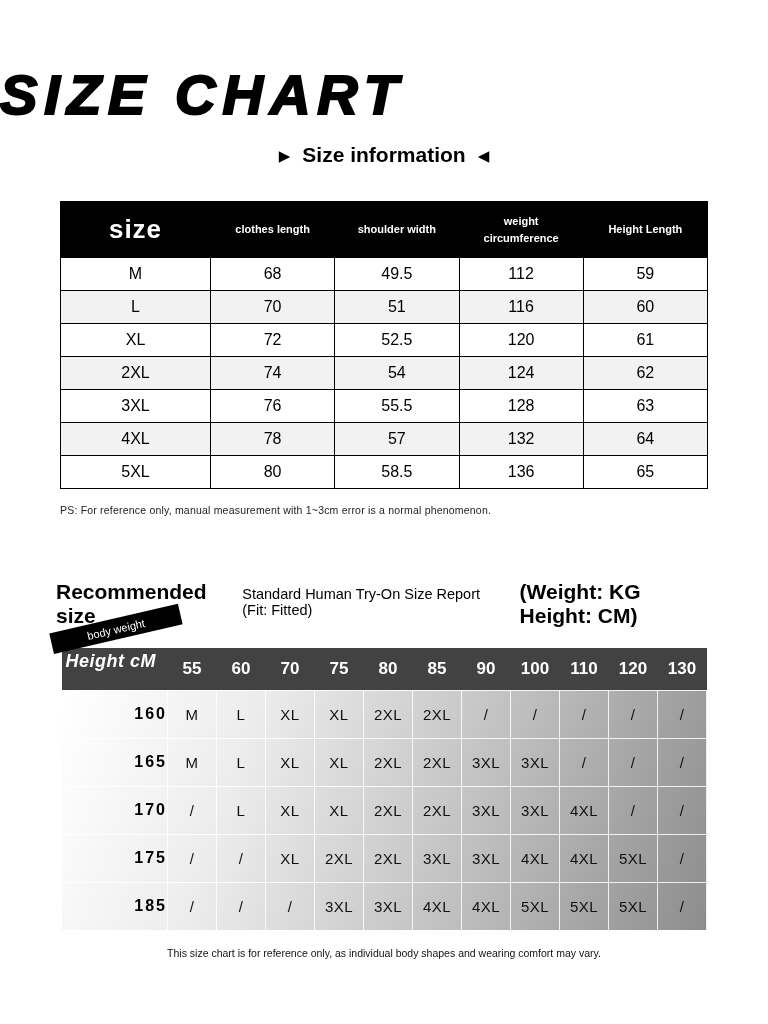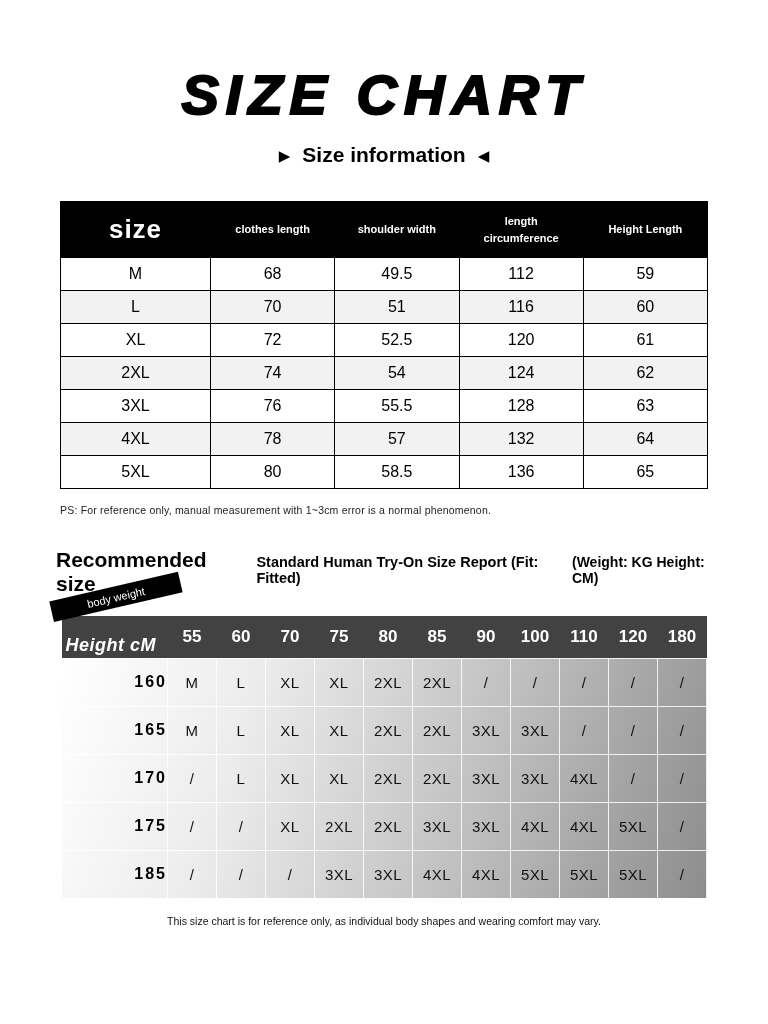--- a/index.html
+++ b/index.html
@@ -12,21 +12,21 @@
   :root {
     --t1-header-bg: #000000;
     --t2-header-bg: #424242;
     --alt-row: #f2f2f2;
     --grad-a: #ffffff;
     --grad-b: #8d8d8d;
   }
 
   
   .page-title {
-    margin-top: 62px; text-align: center;
+    margin-top: 62px; text-align: left;
     font-size: 56px; font-weight: bold; font-style: italic;
     letter-spacing: 7px; -webkit-text-stroke: 2.2px #000;
   }
   .subtitle-row {
     margin-top: 16px; display: flex; justify-content: center;
     align-items: center; gap: 12px;
   }
   .subtitle-row .arrow { font-size: 15px; line-height: 1; }
   .subtitle-text { font-size: 21px; font-weight: bold; }
 
@@ -50,41 +50,41 @@
     width: 648px; margin: 15px auto 0;
     font-size: 10.5px; color: #222; letter-spacing: .2px;
   }
 
   
   .rec-header {
     width: 656px; margin: 32px auto 0;
     display: flex; align-items: baseline; justify-content: space-between; gap: 32px;
   }
   .rec-title { font-size: 21px; font-weight: bold; }
-  .rec-subtitle { font-size: 14.5px; font-weight: bold; }
-  .rec-units { font-size: 14px; font-weight: bold; }
+  .rec-subtitle { font-size: 14.5px; font-weight: normal; }
+  .rec-units { font-size: 21px; font-weight: bold; margin-top: 32px; }
 
   
   .rec-wrap { width: 646px; margin: 20px auto 0; position: relative; }
   table.rec-table {
     width: 100%; border-collapse: collapse; table-layout: fixed;
   }
   table.rec-table thead tr { background: var(--t2-header-bg); color: #fff; height: 42px; }
   table.rec-table thead th {
     font-size: 17px; font-weight: bold; text-align: center; vertical-align: middle;
   }
   th.rec-corner { width: 106px; position: relative; overflow: visible; }
   .ribbon {
     position: absolute; top: -15px; left: -8px; width: 132px; height: 21px;
     background: #000; transform: rotate(-13deg); transform-origin: left bottom;
     display: flex; align-items: center; justify-content: center;
     color: #fff; font-size: 11px; font-weight: normal; z-index: 3;
   }
   .height-label {
-    position: absolute; left: 4px; bottom: 2px;
+    position: absolute; left: 4px; bottom: 18px;
     font-size: 18px; font-weight: bold; font-style: italic; color: #fff;
     letter-spacing: .5px;
   }
   table.rec-table tbody {
     background: linear-gradient(108deg, var(--grad-a) 0%, #ececec 28%, #c2c2c2 62%, var(--grad-b) 100%);
   }
   table.rec-table tbody th, table.rec-table tbody td {
     height: 48px; text-align: center; vertical-align: middle;
     border: 1px solid rgba(255,255,255,.85); background: transparent;
   }
@@ -115,21 +115,21 @@
       <col>
       <col>
       <col>
       <col>
   </colgroup>
   <thead>
     <tr>
       <th class="size-corner">size</th>
       <th class="meas-col">clothes length</th>
       <th class="meas-col">shoulder width</th>
-      <th class="meas-col">length circumference</th>
+      <th class="meas-col">weight circumference</th>
       <th class="meas-col">Height Length</th>
     </tr>
   </thead>
   <tbody>
       <tr>
         <td>M</td>
         <td>68</td>
         <td>49.5</td>
         <td>112</td>
         <td>59</td>
@@ -200,21 +200,21 @@
       <th>55</th>
           <th>60</th>
           <th>70</th>
           <th>75</th>
           <th>80</th>
           <th>85</th>
           <th>90</th>
           <th>100</th>
           <th>110</th>
           <th>120</th>
-          <th>180</th>
+          <th>130</th>
         </tr>
     </thead>
     <tbody>
         <tr>
           <th>160</th>
           <td>M</td>
           <td>L</td>
           <td>XL</td>
           <td>XL</td>
           <td>2XL</td>

